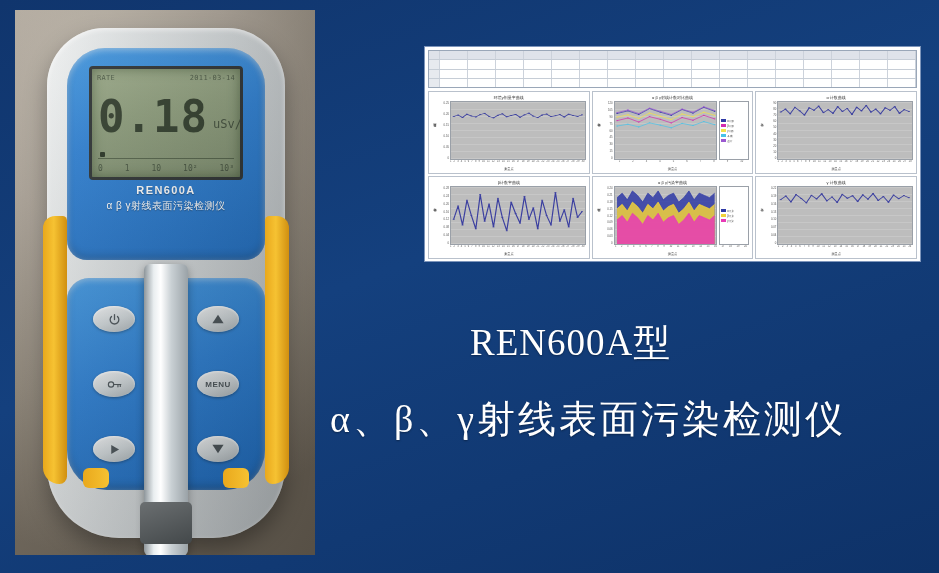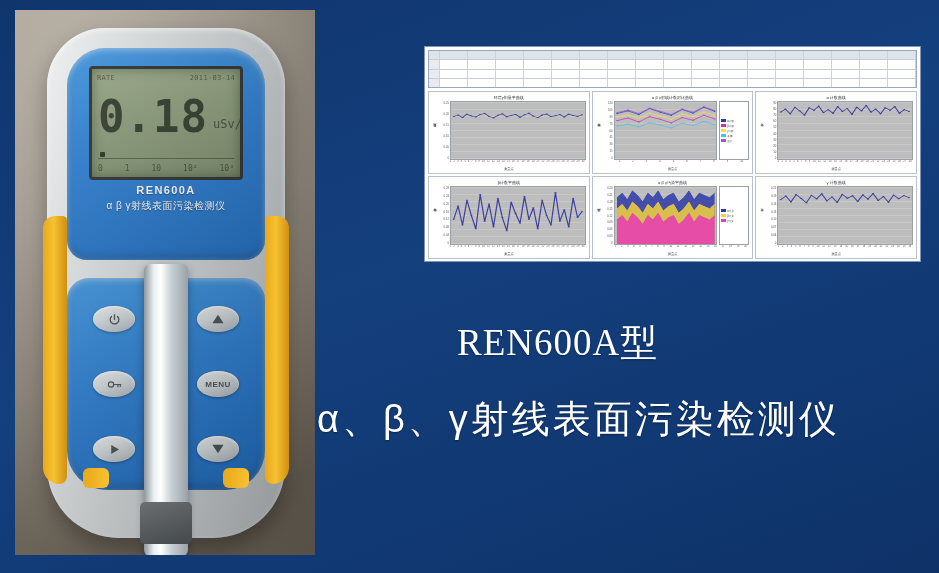--- a/index.html
+++ b/index.html
@@ -207,29 +207,29 @@
   .legend{
     width:26px;border:1px solid #9aa0a8;background:#fff;
     display:flex;flex-direction:column;justify-content:center;
     gap:1px;padding:1px;margin-left:2px;
   }
   .lg-item{display:flex;align-items:center;gap:1px;font-size:2.6px;color:#333;}
   .lg-sw{width:5px;height:3px;display:inline-block;}
 
   
   .titles{
-    position:absolute;left:317px;top:318px;width:600px;color:#ffffff;
+    position:absolute;left:330px;top:318px;width:600px;color:#ffffff;
   }
   .title-model{
     font-family:"Liberation Serif", serif;
     font-size:37px;letter-spacing:1px;margin-left:140px;
     text-shadow:0 1px 2px rgba(0,0,0,.35);
   }
   .title-main{
-    font-family:Liberation Sans, sans-serif;
+    font-family:Liberation Serif, serif;
     font-size:38px;letter-spacing:3px;margin-top:26px;
     text-shadow:0 1px 2px rgba(0,0,0,.35);white-space:nowrap;
   }
 </style>
 </head>
 <body>
 
 <div class="slide">
 
   <div class="photo">

